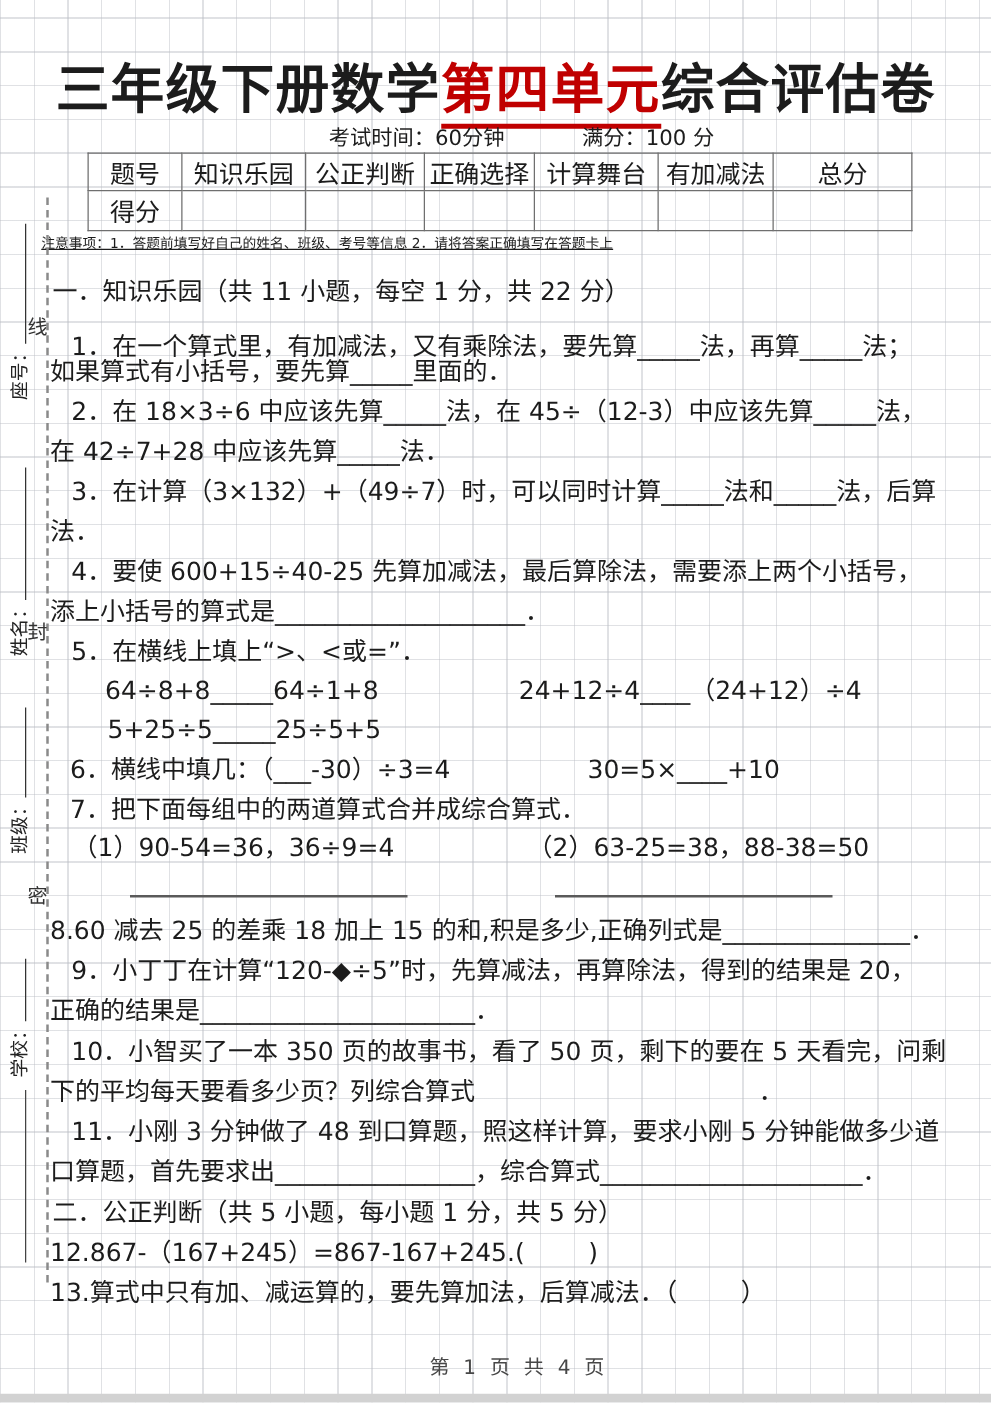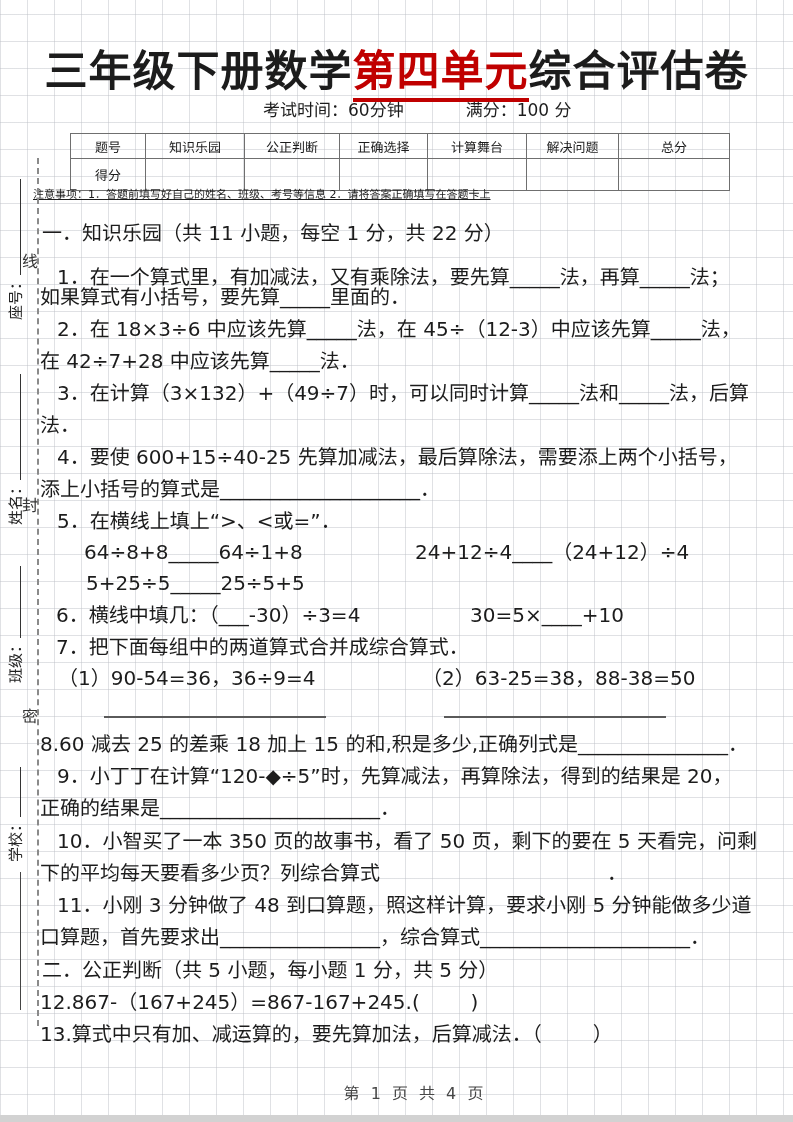--- a/index.html
+++ b/index.html
@@ -9,22 +9,22 @@
     background-image:
       repeating-linear-gradient(0deg, rgba(186,189,196,.45) 0 1px, transparent 1px 27px),
       repeating-linear-gradient(90deg, rgba(186,189,196,.45) 0 1px, transparent 1px 27px);
     font-family:"DejaVu Sans","Liberation Sans",sans-serif;
     color:#1c1c1c;
   }
   .title{position:absolute;top:36px;left:0;right:0;text-align:center;
     font-size:43px;font-weight:bold;letter-spacing:1px;white-space:nowrap;}
   .title .hl{color:#c00000;border-bottom:4px solid #c00000;padding-bottom:2px;}
   .subtitle{position:absolute;top:96px;left:263px;display:flex;gap:62px;font-size:17px;white-space:pre;}
-  table.score{position:absolute;top:133px;left:70px;width:659px;border-collapse:collapse;
-    table-layout:fixed;font-size:13px;}
+  table.score{position:absolute;top:122px;left:70px;width:659px;border-collapse:collapse;
+    table-layout:fixed;font-size:20px;}
   table.score td{border:1px solid #6f6f6f;text-align:center;padding:0;background:transparent;}
   table.score tr.hdr td{height:24px;}
   table.score tr.score-row td{height:31px;}
   .notice{position:absolute;top:185px;left:33px;font-size:11px;white-space:pre;text-decoration:underline;}
   .ln{position:absolute;font-size:20px;line-height:26px;white-space:pre;}
   .ansline{position:absolute;height:0;border-top:2px solid #5a5a5a;}
   .footer{position:absolute;top:1080px;left:0;right:0;text-align:center;
     font-size:16px;color:#474747;letter-spacing:3px;padding-left:37px;}
   .bottom-strip{position:absolute;left:0;right:0;bottom:0;height:7px;background:#d2d2d2;}
   
@@ -58,21 +58,21 @@
         <col style="width:92px">
         <col style="width:111px">
     </colgroup>
     <tbody>
         <tr class="hdr">
       <td>题号</td>
       <td>知识乐园</td>
       <td>公正判断</td>
       <td>正确选择</td>
       <td>计算舞台</td>
-      <td>解决问题</td>
+      <td>有加减法</td>
       <td>总分</td>
     </tr>
     <tr class="score-row">
       <td>得分</td>
       <td></td>
       <td></td>
       <td></td>
       <td></td>
       <td></td>
       <td></td>

